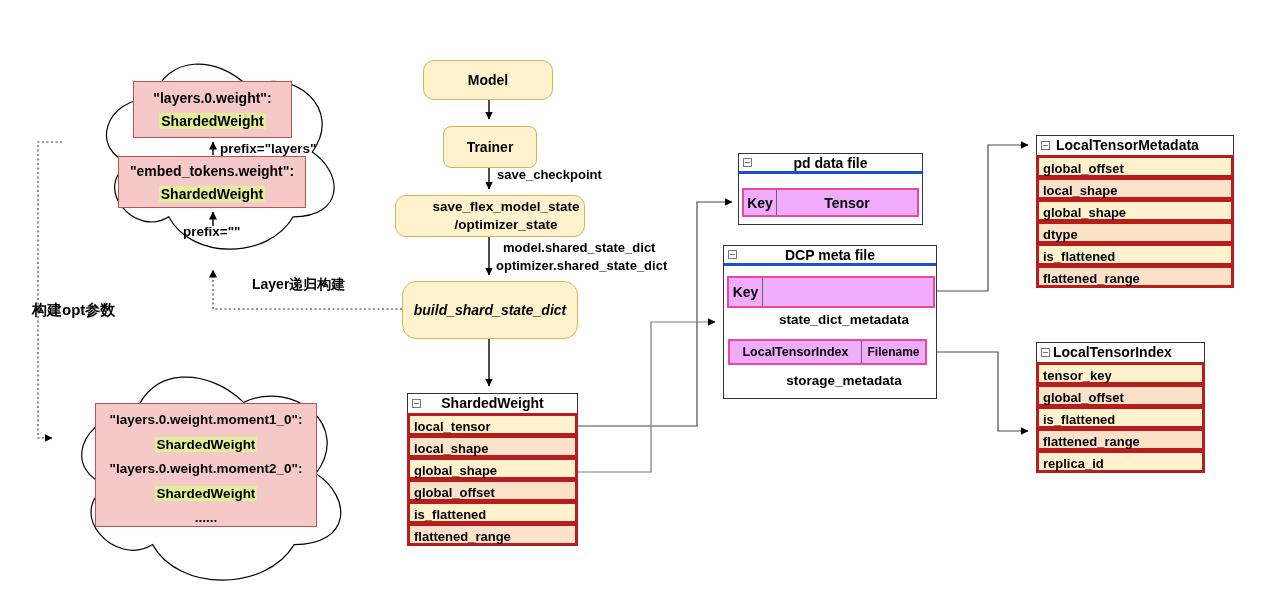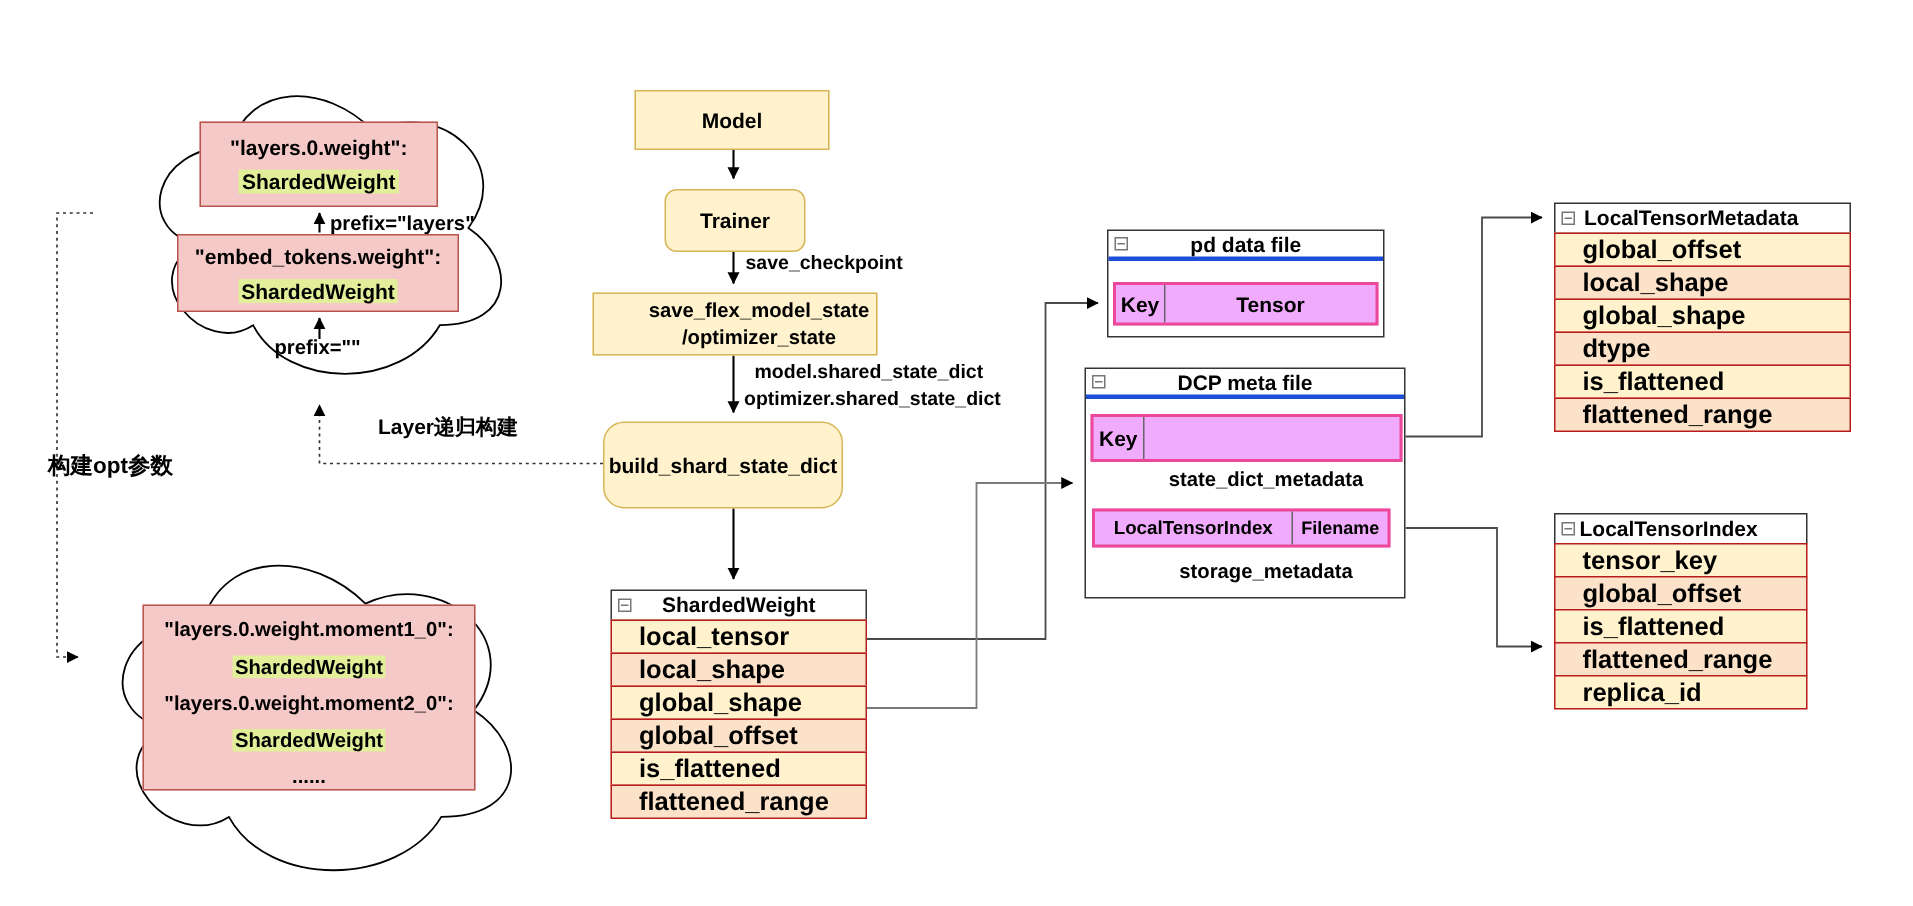--- a/index.html
+++ b/index.html
@@ -4,32 +4,32 @@
 <style>
   html,body{margin:0;padding:0;background:#fff;}
   .canvas{
     position:relative;width:1275px;height:604px;overflow:hidden;background:#fff;
     font-family:"Liberation Sans","DejaVu Sans",sans-serif;font-weight:700;color:#000;
   }
   .layer{position:absolute;left:0;top:0;}
   
   .node{
     position:absolute;box-sizing:border-box;background:#FFF2CC;border:1px solid #D6B656;
-    border-radius:0;display:flex;flex-direction:column;align-items:center;justify-content:center;
+    border-radius:11px;display:flex;flex-direction:column;align-items:center;justify-content:center;
     text-align:center;font-size:14px;line-height:19px;
   }
   
   .etable{position:absolute;box-sizing:border-box;}
   .etable-header{
     position:relative;box-sizing:border-box;height:21px;background:#fff;border:1px solid #333;
     font-size:14px;line-height:19px;text-align:center;
   }
   .erow{
-    position:relative;box-sizing:border-box;height:23px;border:1px solid #b91c1c;margin-top:-1px;
-    font-size:17px;line-height:21px;padding-left:18px;white-space:nowrap;
+    position:relative;box-sizing:border-box;height:23px;border:3px solid #b91c1c;margin-top:-1px;
+    font-size:13px;line-height:21px;padding-left:4px;white-space:nowrap;
   }
   .row-y{background:#FFF2CC;}
   .row-o{background:#FBE2C9;}
   
   .filetable{position:absolute;box-sizing:border-box;background:#fff;border:1px solid #333;}
   .ft-header{
     position:relative;box-sizing:border-box;height:20px;border-bottom:3px solid #1d4ed8;
     font-size:14px;line-height:19px;text-align:center;
   }
   .graycells{position:absolute;box-sizing:border-box;background:#f0abfc;border:2px solid #ec4899;display:flex;}
@@ -106,21 +106,21 @@
   <div class="node" style="left:443px;top:126px;width:94px;height:42px;border-radius:8px;">
     <span>Trainer</span>
   </div>
   <div class="lab" style="left:497px;top:167px;">save_checkpoint</div>
   <div class="node" style="left:395px;top:195px;width:190px;height:42px;font-size:13.5px;line-height:18px;padding-left:32px;">
     <span>save_flex_model_state</span>
     <span>/optimizer_state</span>
   </div>
   <div class="lab" style="left:503px;top:240px;">model.shared_state_dict</div>
   <div class="lab" style="left:496px;top:258px;">optimizer.shared_state_dict</div>
-  <div class="node" style="left:402px;top:281px;width:160px;height:58px;border-radius:14px;">
+  <div class="node" style="left:402px;top:281px;width:176px;height:58px;border-radius:14px;font-style:italic;">
     <span>build_shard_state_dict</span>
   </div>
 
   <div class="etable" style="left:407px;top:393px;width:171px;">
     <div class="etable-header">
       <span class="collapse-icon"></span>
       <span>ShardedWeight</span>
     </div>
     <div class="erow row-y">local_tensor</div>
     <div class="erow row-o">local_shape</div>

